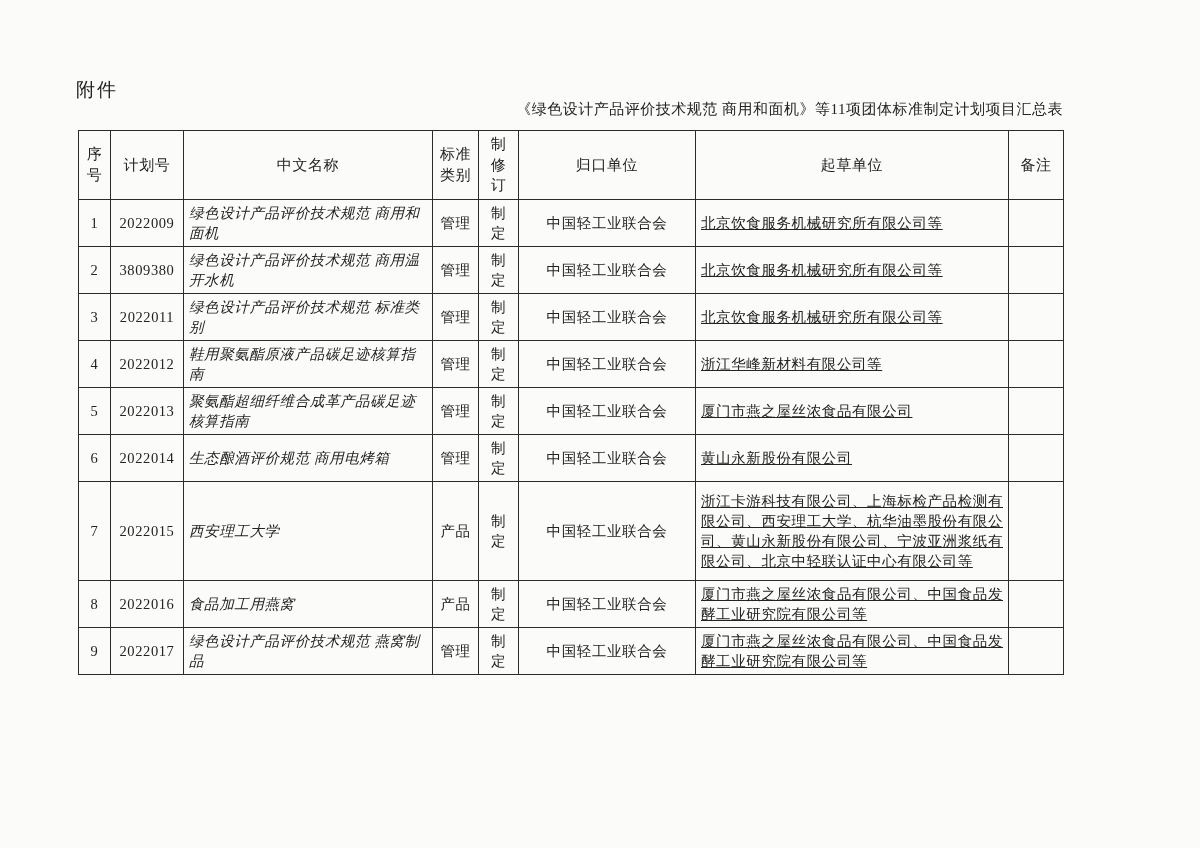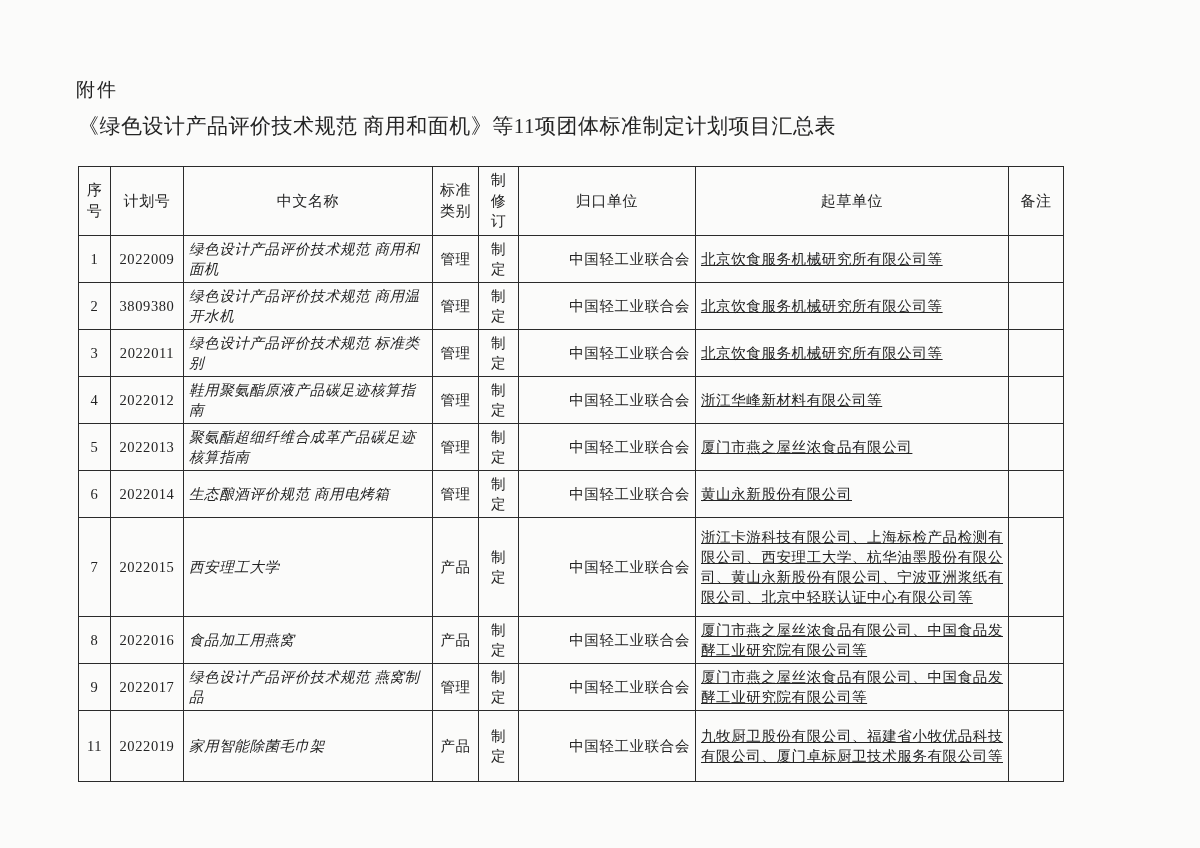--- a/index.html
+++ b/index.html
@@ -22,58 +22,57 @@
     left: 76px;
     top: 60px;
     font-size: 19px;
     letter-spacing: 2px;
     color: #222;
     margin-top: 17px;
   }
   .title {
     position: absolute;
     left: 78px;
-    top: 112px;
+    top: 100px;
     width: 985px;
-    text-align: left;
-    font-size: 21px;
+    text-align: right;
+    font-size: 15px;
     letter-spacing: 0.5px;
     color: #242424;
     white-space: nowrap;
   }
   table.summary {
     position: absolute;
     left: 78px;
     top: 130px;
     width: 985px;
     border-collapse: collapse;
     table-layout: fixed;
     background: transparent;
-    margin-top: 36px;
   }
   table.summary th, table.summary td {
     border: 1.5px solid #2b2b2b;
     font-weight: normal;
     font-size: 14.5px;
     letter-spacing: 0.6px;
     line-height: 1.38;
     padding: 3px 5px;
     color: #232323;
     overflow: hidden;
   }
   table.summary thead tr { height: 53px; }
   table.summary th { text-align: center; font-size: 15px; }
   
   table.summary tbody tr { height: 44px; }
   table.summary tbody tr:nth-child(7) { height: 99px; }
   table.summary tbody tr:nth-child(10),
   table.summary tbody tr:nth-child(11) { height: 71px; }
   
   td.c0, td.c1, td.c3, td.c4, td.c7 { text-align: center; }
-  td.c5 { text-align: right; }
+  td.c5 { text-align: center; }
   td.c2, td.c6 { text-align: left; }
   td.c2 { padding-left: 7px; font-style: italic; }
   td.c6 { padding-left: 7px; text-decoration: underline; }
 </style>
 </head>
 <body>
 
 <div class="page">
 
   <div class="attachment">附件</div>
@@ -187,26 +186,16 @@
         <tr>
           <td class="c0">9</td>
           <td class="c1">2022017</td>
           <td class="c2">绿色设计产品评价技术规范 燕窝制品</td>
           <td class="c3">管理</td>
           <td class="c4">制定</td>
           <td class="c5">中国轻工业联合会</td>
           <td class="c6">厦门市燕之屋丝浓食品有限公司、中国食品发酵工业研究院有限公司等</td>
           <td class="c7"></td>
         </tr>
-        <tr>
-          <td class="c0">11</td>
-          <td class="c1">2022019</td>
-          <td class="c2">家用智能除菌毛巾架</td>
-          <td class="c3">产品</td>
-          <td class="c4">制定</td>
-          <td class="c5">中国轻工业联合会</td>
-          <td class="c6">九牧厨卫股份有限公司、福建省小牧优品科技有限公司、厦门卓标厨卫技术服务有限公司等</td>
-          <td class="c7"></td>
-        </tr>
       </tbody>
   </table>
 
 </div>
 
 </body></html>

